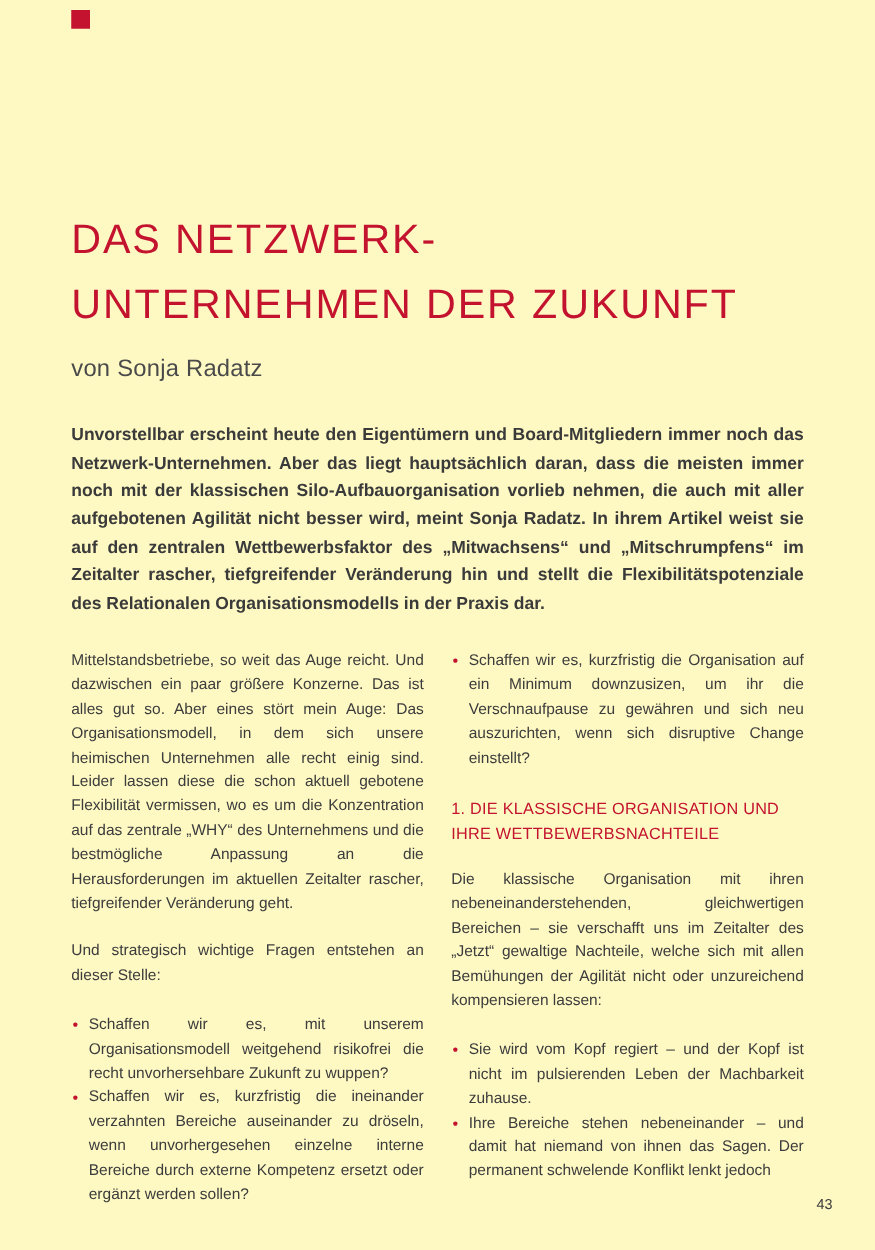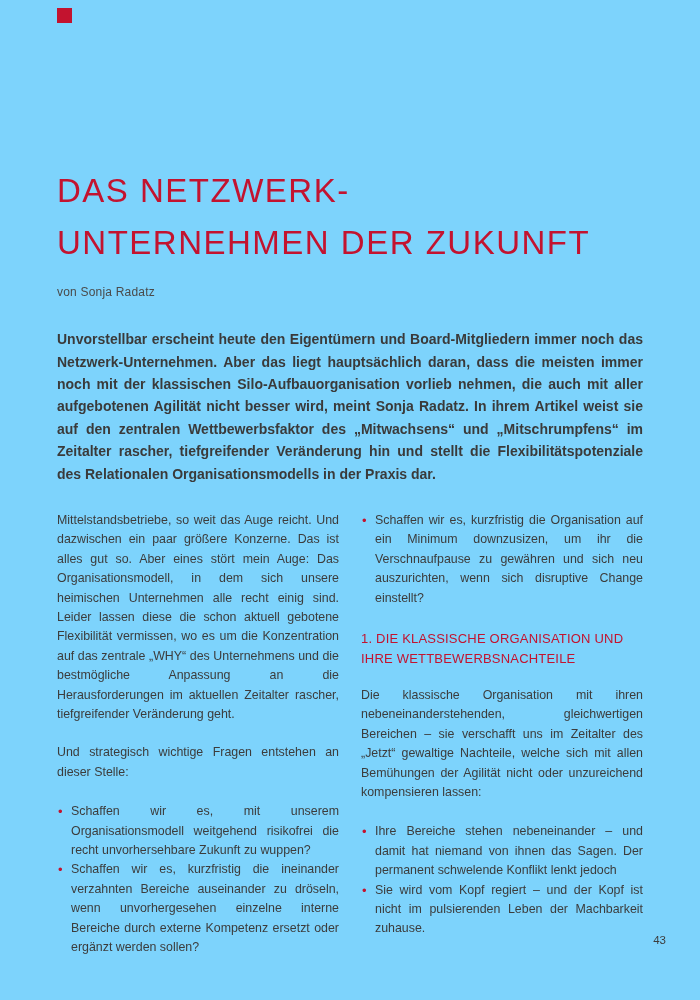--- a/index.html
+++ b/index.html
@@ -6,41 +6,41 @@
   html, body { background: #ffffff; }
   body {
     font-family: "Liberation Sans", sans-serif;
     color: #3c3c3c;
     -webkit-font-smoothing: antialiased;
   }
   .page {
     position: relative;
     width: 700px;
     height: 1000px;
-    background: #7dd3fc;
+    background: #fef9c3;
     padding: 8px 57px 0 57px;
     overflow: hidden;
   }
   .marker {
     width: 15px;
     height: 15px;
     background: var(--accent, #c3132f);
   }
   .title {
     margin-top: 142px;
     color: var(--accent, #c3132f);
     font-size: 33px;
     font-weight: 300;
     letter-spacing: 1.5px;
     line-height: 1.58;
   }
   .title-line { display: block; }
   .byline {
     margin-top: 16px;
-    font-size: 12px;
+    font-size: 19px;
     color: #4a4a4a;
     letter-spacing: 0.2px;
   }
   .intro {
     margin-top: 29px;
     font-size: 14px;
     font-weight: bold;
     color: #3a3a3a;
     line-height: 1.6;
     text-align: justify;
@@ -87,21 +87,21 @@
     margin-bottom: 18px;
     color: var(--accent, #c3132f);
     font-size: 13px;
     font-weight: normal;
     line-height: 1.5;
     letter-spacing: 0.2px;
   }
   .page-number {
     position: absolute;
     right: 34px;
-    bottom: 54px;
+    bottom: 30px;
     font-size: 11.5px;
     color: #3c3c3c;
   }
 </style>
 </head>
 <body>
 
 <div class="page">
 
   <div class="marker"></div>
@@ -126,22 +126,22 @@
       </ul>
     </div>
 
     <div class="col">
       <ul class="bullet-list">
         <li class="bullet-item">Schaffen wir es, kurzfristig die Organisation auf ein Minimum downzusizen, um ihr die Verschnaufpause zu gewähren und sich neu auszurichten, wenn sich disruptive Change einstellt?</li>
       </ul>
       <h2 class="section-heading">1. DIE KLASSISCHE ORGANISATION UND IHRE WETTBEWERBSNACHTEILE</h2>
       <p class="body-para">Die klassische Organisation mit ihren nebeneinanderstehenden, gleichwertigen Bereichen – sie verschafft uns im Zeitalter des „Jetzt“ gewaltige Nachteile, welche sich mit allen Bemühungen der Agilität nicht oder unzureichend kompensieren lassen:</p>
       <ul class="bullet-list">
+        <li class="bullet-item">Sie wird vom Kopf regiert – und der Kopf ist nicht im pulsierenden Leben der Machbarkeit zuhause.</li>
         <li class="bullet-item">Ihre Bereiche stehen nebeneinander – und damit hat niemand von ihnen das Sagen. Der permanent schwelende Konflikt lenkt jedoch</li>
-        <li class="bullet-item">Sie wird vom Kopf regiert – und der Kopf ist nicht im pulsierenden Leben der Machbarkeit zuhause.</li>
       </ul>
     </div>
 
   </div>
 
   <div class="page-number">43</div>
 
 </div>
 
 </body></html>

